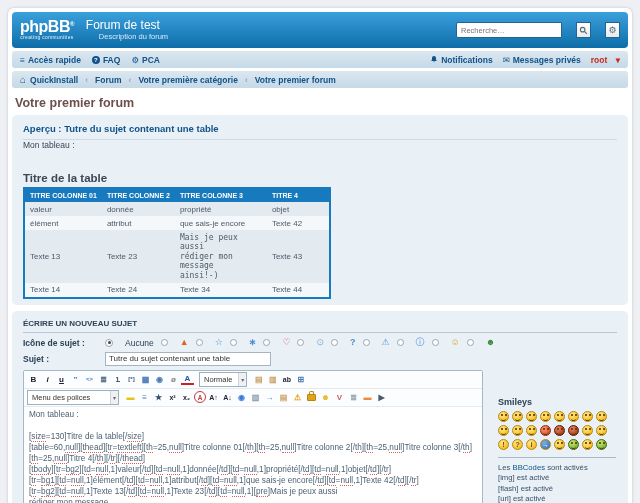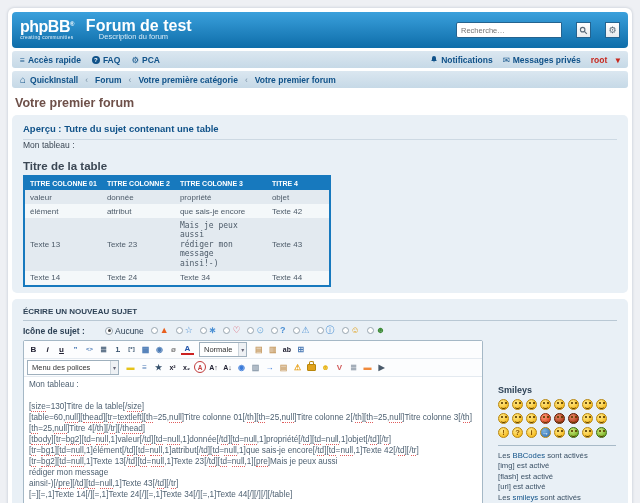--- a/index.html
+++ b/index.html
@@ -7,21 +7,21 @@
   #wrap{position:absolute;left:8px;top:8px;width:624px;height:560px;background:#fff;
     border-radius:6px;box-shadow:0 0 3px rgba(40,60,90,.25);padding:4px;box-sizing:border-box;}
   
   .hdr{display:flex;align-items:center;height:36px;background:linear-gradient(#3aa0dc,#0e6da9);
     border-radius:4px;padding:0 8px;}
   .logo{display:flex;flex-direction:column;align-items:center;color:#fff;line-height:1;cursor:pointer;}
   .logo-text{font-size:16px;font-weight:bold;letter-spacing:-.5px;}
   .logo-text sup{font-size:6px;}
   .logo-tag{font-size:4.8px;letter-spacing:.4px;opacity:.92;margin-top:1px;}
   .site-titles{margin-left:12px;color:#fff;}
-  .site-name{font-size:16px;font-weight:bold;line-height:13px;text-align:center;}
+  .site-name{font-size:12px;font-weight:normal;line-height:13px;}
   .site-desc{font-size:7.5px;color:#d7eaf6;padding-left:13px;}
   .search{margin-left:auto;display:flex;align-items:center;gap:14px;}
   .search input{width:96px;height:14px;font-size:7.5px;border:1px solid #24638f;border-radius:2px 0 0 2px;
     padding:0 4px;color:#666;font-family:inherit;}
   .sbtn{width:15px;height:16px;background:linear-gradient(#fff,#e8ebee);border:1px solid #24638f;
     display:flex;align-items:center;justify-content:center;padding:0;cursor:pointer;font-size:9px;color:#5a6a78;}
   
   .bar{height:17px;background:linear-gradient(#dbe7f0,#c6d9e7);border-radius:3px;margin-top:3px;
     display:flex;align-items:center;padding:0 8px;font-size:8.5px;font-weight:bold;color:#105289;}
   .bar a{color:#105289;text-decoration:none;display:inline-flex;align-items:center;gap:3px;cursor:pointer;}
@@ -32,36 +32,36 @@
   .circ-q{width:8px;height:8px;border-radius:50%;background:#105289;color:#fff;font-size:6px;
     display:inline-flex;align-items:center;justify-content:center;font-weight:bold;}
   .sep{color:#7a92a8;font-weight:normal;padding:0 3px;}
   
   h2{font-size:12.5px;color:#6e5049;font-weight:bold;margin:8px 3px 5px;cursor:pointer;}
   
   .panel{background:#e9f0f6;border-radius:5px;padding:6px 11px;}
   .pv-head{font-size:9.5px;font-weight:bold;color:#105289;padding:2px 0 5px;
     border-bottom:1px solid #cdd9e3;}
   .pv-text{font-size:8.5px;color:#3b4754;}
-  .tbl-title{font-size:11.5px;font-weight:bold;color:#3b4754;margin:10px 0 3px;}
+  .tbl-title{font-size:11.5px;font-weight:bold;color:#3b4754;margin:22px 0 3px;}
   table.bb{border-collapse:collapse;border:2px solid #1779be;background:#0ea5e9;}
   table.bb th{background:#1779be;color:#fff;font-size:7px;font-weight:bold;text-align:left;
     padding:3px 5px;white-space:nowrap;}
   table.bb td{font-size:8px;color:#4c5a68;padding:2.5px 5px;vertical-align:middle;}
   table.bb th:nth-child(1){width:58px}table.bb th:nth-child(2){width:58px}
   table.bb th:nth-child(3){width:82px}table.bb th:nth-child(4){width:52px}
   tr.bg2 td{background:#e3eaf0;} tr.bg1 td{background:#f4f8fa;}
   td.pre{font-family:"DejaVu Sans Mono",monospace;font-size:7.2px;line-height:9.5px;white-space:pre-line;}
   
   .compose{margin-top:6px;position:relative;padding-bottom:8px;}
   .sec-title{font-size:8px;font-weight:bold;color:#2e4256;border-bottom:1px solid #b9c8d4;
     padding:2px 0 4px;margin-bottom:5px;}
   .frow{display:flex;align-items:center;margin:4px 0;font-size:8.5px;color:#2e4256;}
   .frow label{width:82px;font-weight:bold;flex-shrink:0;}
-  .opt{display:inline-flex;align-items:center;gap:2px;margin-right:7px;cursor:pointer;}
+  .opt{display:inline-flex;align-items:center;gap:12px;margin-right:7px;cursor:pointer;}
   .radio{width:7px;height:7px;border:1px solid #98a5b0;border-radius:50%;background:#fff;
     position:relative;display:inline-block;box-sizing:border-box;}
   .radio.sel{width:8px;height:8px;}
   .radio.sel::after{content:"";position:absolute;left:1.5px;top:1.5px;right:1.5px;bottom:1.5px;
     background:#444;border-radius:50%;}
   .ticon{font-size:9px;line-height:9px;}
   .subj-input{width:166px;height:14px;border:1px solid #a5b4c0;font-size:8px;padding:0 3px;
     color:#333;font-family:inherit;box-sizing:border-box;}
   .editor{width:458px;background:#fff;border:1px solid #a5b8c6;border-radius:2px;margin-top:3px;}
   .toolbar{display:flex;align-items:center;gap:1px;padding:1.5px 3px;border-bottom:1px solid #e4eaf0;
@@ -270,20 +270,24 @@
       <span class="opt">
           <span class="radio"></span>
           <span class="ticon" style="color:#e0a01a;">☺</span>
         </span>
       <span class="opt">
           <span class="radio"></span>
           <span class="ticon" style="color:#3d8b37;">☻</span>
         </span>
     </div>
 
+    <div class="frow">
+      <label>Sujet :</label>
+      <input class="subj-input" value="Tutre du sujet contenant une table" style="">
+    </div>
 
     <div class="editor">
       <div class="toolbar">
         <span class="tb t-b">B</span>
         <span class="tb t-i">i</span>
         <span class="tb t-u">u</span>
         <span class="tb t-blue">”</span>
         <span class="tb t-blue t-small">&lt;&gt;</span>
         <span class="tb t-dark">≣</span>
         <span class="tb t-dark" style="letter-spacing:-1px;font-size:7px;">1.</span>

